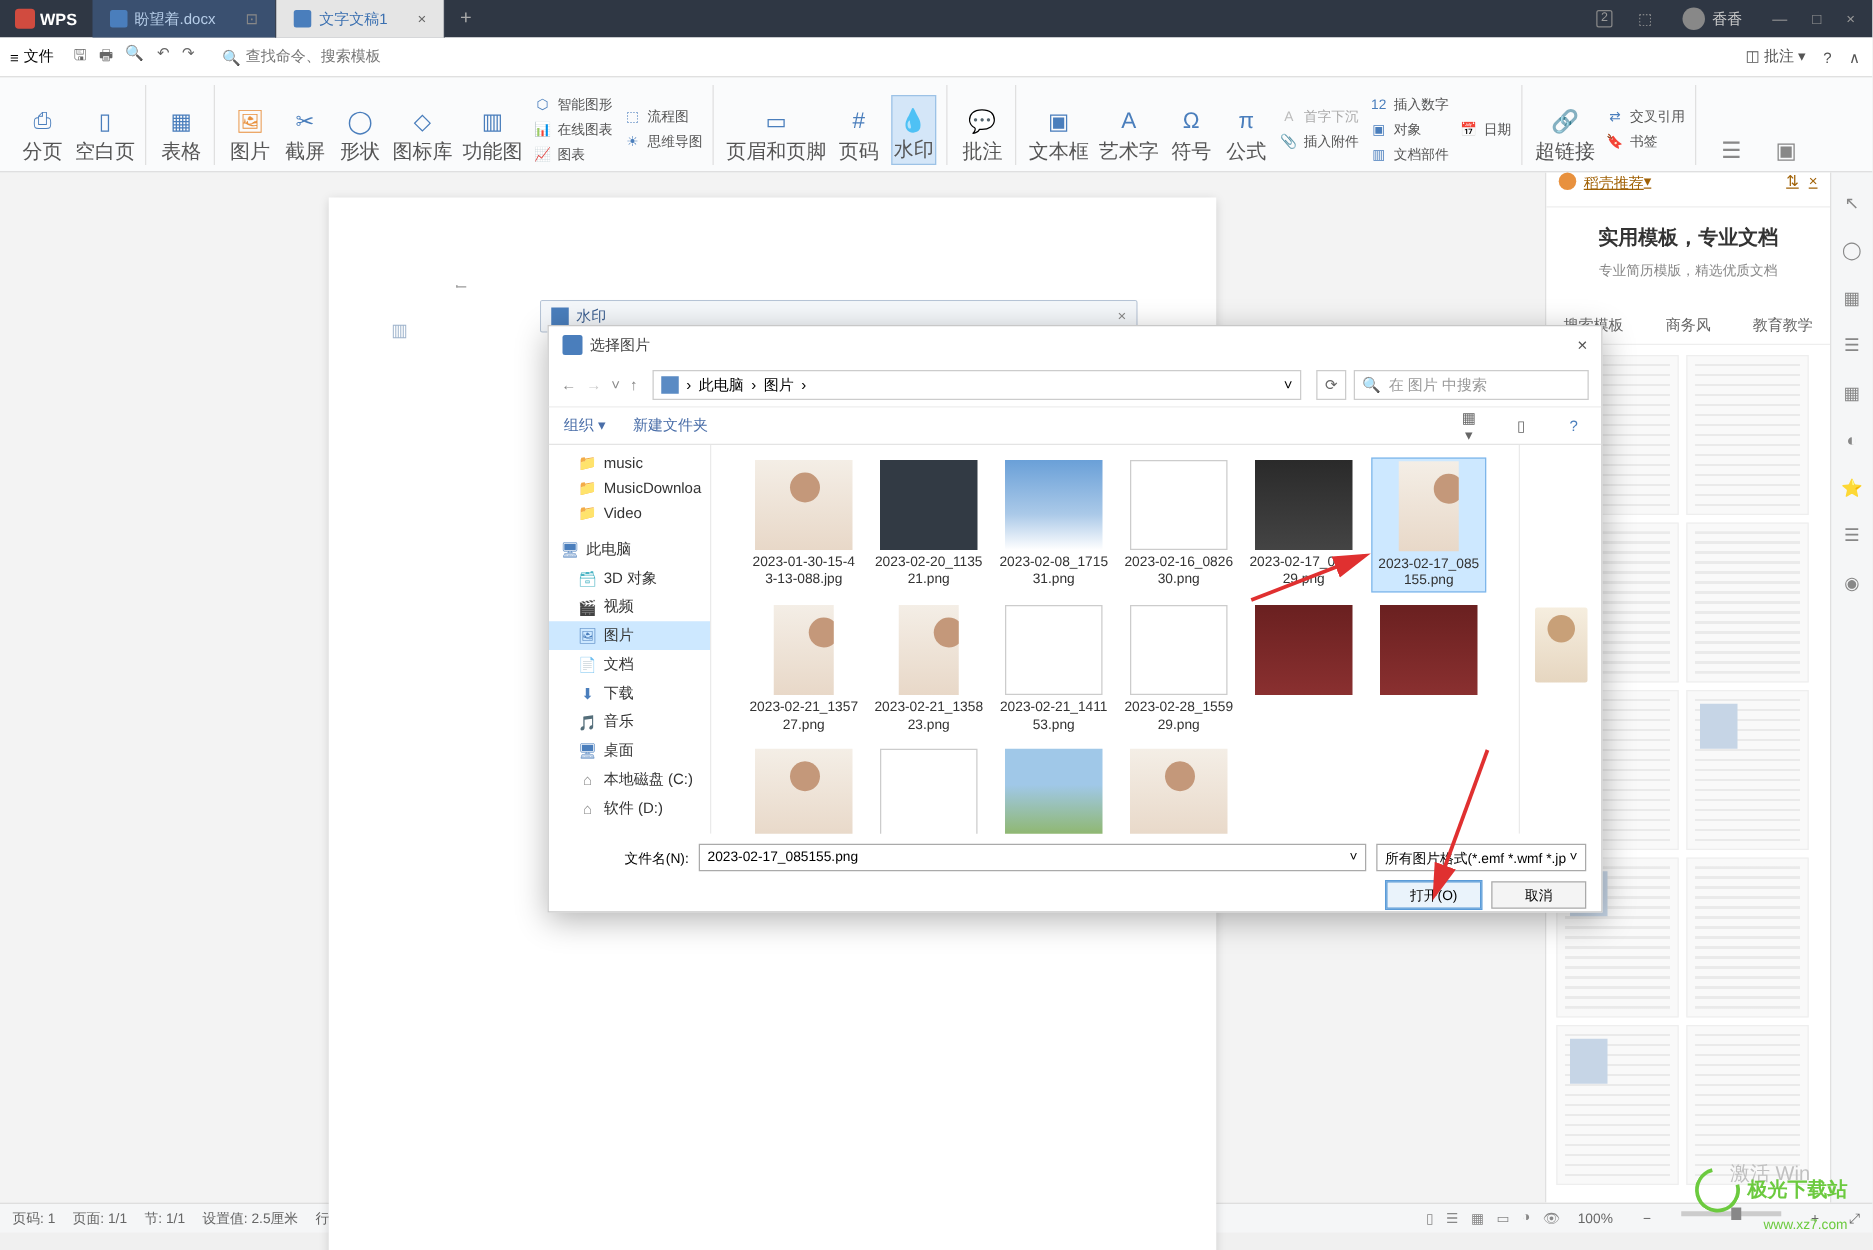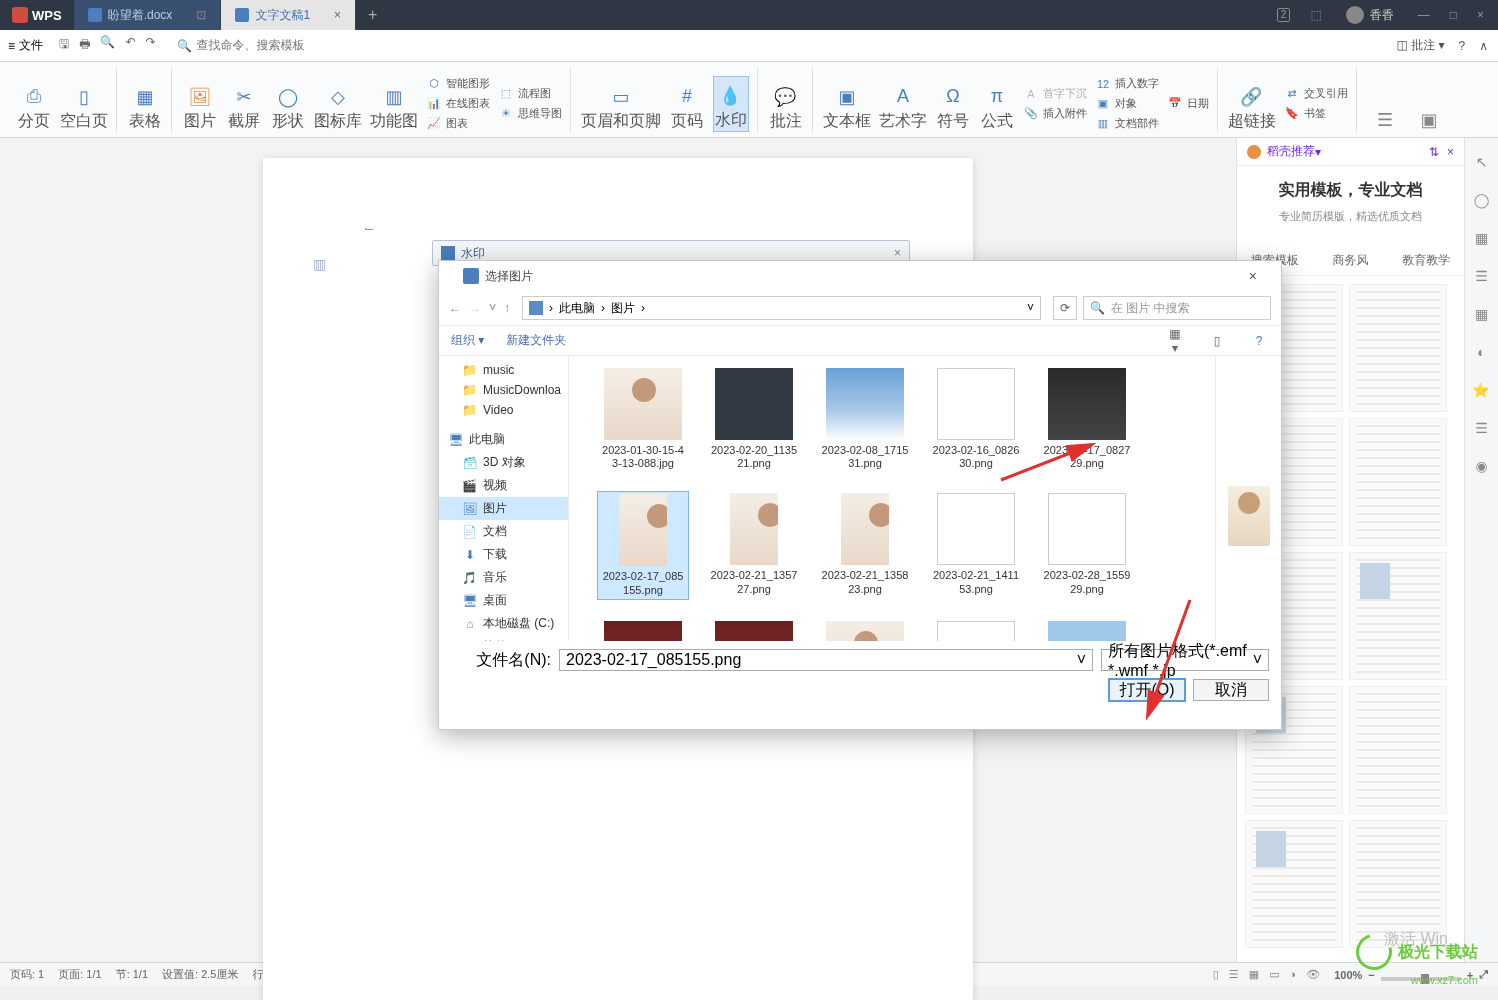--- a/index.html
+++ b/index.html
@@ -36,83 +36,83 @@
 .rsmall .item { display: flex; align-items: center; gap: 4px; font-size: 11px; cursor: pointer; white-space: nowrap; }
 .rsmall .item .sico { width: 16px; height: 16px; display: inline-flex; align-items: center; justify-content: center; color: #4a7ebc; }
 .rsmall .item.dis { color: #aaa; }
 .rsmall .item.dis .sico { color: #bbb; }
 .workspace { display: flex; height: 824px; }
 .canvas { flex: 1; background: #f3f3f3; position: relative; display: flex; justify-content: center; padding-top: 20px; }
 .page { width: 710px; height: 990px; background: #fff; box-shadow: 0 2px 8px rgba(0,0,0,0.15); position: relative; }
 .page-mark { position: absolute; left: 50px; top: 98px; color: #9fb4cc; font-size: 14px; }
 .cursor-mark { position: absolute; left: 102px; top: 70px; width: 8px; height: 2px; border-bottom: 1px solid #999; border-left: 1px solid #999; }
 .rightpane { width: 228px; background: #fff; border-left: 1px solid #e0e0e0; }
-.rightpane .rhdr { height: 28px; display: flex; align-items: center; padding: 0 10px; font-size: 12px; color: #6d28d9; border-bottom: 1px solid #eee; }
+.rightpane .rhdr { height: 28px; display: flex; align-items: flex-start; padding: 0 10px; font-size: 12px; color: #a16207; border-bottom: 1px solid #eee; text-decoration: underline; }
 .rightpane .rhdr .spacer { flex: 1; }
 .rightpane .promo { padding: 14px 12px; text-align: center; }
 .rightpane .promo h3 { font-size: 16px; color: #333; margin-bottom: 8px; }
 .rightpane .promo p { font-size: 11px; color: #888; }
 .rightpane .cattabs { display: flex; font-size: 12px; color: #666; border-bottom: 1px solid #eee; margin-top: 8px; }
 .rightpane .cattabs .ct { flex: 1; text-align: center; padding: 6px; }
 .rightpane .templates { display: flex; flex-wrap: wrap; gap: 6px; padding: 8px; overflow: hidden; }
 .rightpane .tmpl { width: 98px; height: 128px; background: #f9f9f9; border: 1px solid #eee; position: relative; }
 .rightpane .tmpl::before { content: ""; position: absolute; inset: 6px; background: repeating-linear-gradient(#eaeaea 0 2px, transparent 2px 8px); }
 .rightpane .tmpl.photo::after { content: ""; position: absolute; left: 10px; top: 10px; width: 30px; height: 36px; background: #c6d5e6; }
 .sidebar { width: 34px; background: #f5f6f7; border-left: 1px solid #e0e0e0; display: flex; flex-direction: column; align-items: center; gap: 18px; padding-top: 14px; color: #888; font-size: 14px; }
 .sidebar .sbtn { width: 20px; height: 20px; display: flex; align-items: center; justify-content: center; cursor: pointer; }
 .statusbar { height: 24px; background: #f5f6f7; border-top: 1px solid #d6d6d6; display: flex; align-items: center; font-size: 11px; color: #666; padding: 0 10px; gap: 14px; }
 .statusbar .spacer { flex: 1; }
 .statusbar .viewbtns { display: flex; gap: 10px; color: #888; }
-.statusbar .zoom { display: flex; align-items: flex-end; gap: 6px; font-weight: bold; }
+.statusbar .zoom { display: flex; align-items: flex-start; gap: 24px; }
 .statusbar .slider { width: 80px; height: 4px; background: #ccc; position: relative; }
 .statusbar .slider::after { content: ""; position: absolute; left: 40px; top: -3px; width: 8px; height: 10px; background: #888; }
 .watermark-dlg { position: absolute; left: 432px; top: 240px; width: 478px; background: #fff; border: 1px solid #b6c4d6; border-radius: 2px; z-index: 5; }
 .watermark-dlg .dhdr { height: 24px; display: flex; align-items: center; padding: 0 8px; font-size: 12px; color: #3c5f90; background: #f4f7fa; }
 .watermark-dlg .dhdr .dico { width: 14px; height: 14px; background: #4a7ebc; margin-right: 6px; }
 .watermark-dlg .dhdr .sp { flex: 1; }
 .watermark-dlg .dhdr .x { color: #888; cursor: pointer; }
 .filedlg { position: absolute; left: 438px; top: 260px; width: 844px; height: 470px; background: #fff; border: 1px solid #c8c8c8; box-shadow: 0 6px 24px rgba(0,0,0,0.3); z-index: 10; display: flex; flex-direction: column; }
-.filedlg .fdhdr { height: 30px; display: flex; align-items: center; padding: 0 24px; font-size: 12px; color: #444; text-align: center; }
+.filedlg .fdhdr { height: 30px; display: flex; align-items: center; padding: 0 11px; font-size: 12px; color: #444; text-align: center; }
 .filedlg .fdhdr .fdico { width: 16px; height: 16px; background: #4a7ebc; border-radius: 2px; margin-right: 6px; }
 .filedlg .fdhdr .sp { flex: 1; }
 .filedlg .fdhdr .x { color: #555; font-size: 14px; cursor: pointer; }
 .filedlg .fdnav { height: 34px; display: flex; align-items: center; padding: 0 10px; gap: 6px; font-size: 12px; }
 .filedlg .fdnav .navbtns { display: flex; gap: 8px; color: #888; }
 .filedlg .fdnav .navbtns .disabled { color: #ccc; }
 .filedlg .fdnav .addr { flex: 1; height: 24px; border: 1px solid #ccc; display: flex; align-items: center; padding: 0 6px; gap: 6px; margin: 0 6px; }
 .filedlg .fdnav .addr .pc-ico { width: 14px; height: 14px; background: #5a8bc4; }
 .filedlg .fdnav .refresh { width: 24px; height: 24px; border: 1px solid #ccc; display: flex; align-items: center; justify-content: center; color: #666; }
 .filedlg .fdnav .search { width: 188px; height: 24px; border: 1px solid #ccc; display: flex; align-items: center; padding: 0 6px; gap: 6px; color: #999; }
 .filedlg .fdtool { height: 30px; display: flex; align-items: center; padding: 0 12px; gap: 22px; font-size: 12px; color: #4a6ea8; border-top: 1px solid #eee; }
 .filedlg .fdtool .sp { flex: 1; }
 .filedlg .fdtool .tbtn { color: #666; width: 20px; text-align: center; }
 .filedlg .fdbody { flex: 1; display: flex; border-top: 1px solid #e4e4e4; overflow: hidden; }
 .filedlg .tree { width: 130px; font-size: 12px; color: #333; padding: 4px 0; overflow: hidden; border-right: 1px solid #eaeaea; }
 .filedlg .tree .titem { display: flex; align-items: center; gap: 6px; padding: 3px 10px; cursor: pointer; }
 .filedlg .tree .titem.indent { padding-left: 24px; }
 .filedlg .tree .titem.selected { background: #cde8ff; }
 .filedlg .tree .titem .fic { width: 14px; height: 14px; display: inline-flex; align-items: center; justify-content: center; }
-.filedlg .files { flex: 1; display: flex; flex-wrap: wrap; align-content: flex-start; gap: 19px; padding: 10px 10px 10px 28px; overflow: hidden; }
+.filedlg .files { flex: 1; display: flex; flex-wrap: wrap; align-content: flex-start; gap: 8px; padding: 10px 10px 10px 28px; overflow: hidden; }
 .filedlg .file { width: 92px; display: flex; flex-direction: column; align-items: center; font-size: 11px; color: #333; text-align: center; cursor: pointer; padding: 2px; }
 .filedlg .file.selected { background: #cde8ff; border: 1px solid #7eb6ea; }
 .filedlg .file .thumb { width: 78px; height: 72px; background: #e8e8e8; display: flex; align-items: center; justify-content: center; margin-bottom: 4px; position: relative; overflow: hidden; }
 .filedlg .file .thumb.sky { background: linear-gradient(#6aa0d8, #aac9e8 60%, #fff); }
 .filedlg .file .thumb.dark { background: linear-gradient(#2a2a2a, #444); }
 .filedlg .file .thumb.photoshop { background: #323a44; }
 .filedlg .file .thumb.doc { background: #fff; border: 1px solid #ccc; }
 .filedlg .file .thumb.person { background: linear-gradient(#f4eee6, #e8d8c8); }
 .filedlg .file .thumb.person::after { content: ""; position: absolute; left: 28px; top: 10px; width: 24px; height: 24px; background: #c4987a; border-radius: 50%; }
 .filedlg .file .thumb.person-tall { width: 48px; height: 72px; }
 .filedlg .file .thumb.house { background: linear-gradient(#a0c8e8 40%, #8eb666); }
 .filedlg .file .thumb.banner { background: linear-gradient(#6a2020, #8a3030); }
 .filedlg .file .fname { line-height: 1.2; word-break: break-all; max-width: 92px; }
 .filedlg .preview { width: 66px; display: flex; align-items: flex-start; justify-content: center; padding-top: 130px; border-left: 1px solid #eaeaea; }
 .filedlg .preview .pimg { width: 42px; height: 60px; background: linear-gradient(#f6eedf, #e6d6c0); border-radius: 2px; position: relative; }
 .filedlg .preview .pimg::after { content: ""; position: absolute; left: 10px; top: 6px; width: 22px; height: 22px; background: #c8a078; border-radius: 50%; }
-.filedlg .fdfoot { padding: 8px 12px 28px; font-size: 16px; }
+.filedlg .fdfoot { padding: 8px 12px 2px; font-size: 11px; }
 .filedlg .fdfoot .row { display: flex; align-items: center; gap: 8px; margin-bottom: 8px; }
 .filedlg .fdfoot .row .lbl { width: 100px; text-align: right; }
 .filedlg .fdfoot .row .inp { flex: 1; height: 22px; border: 1px solid #aaa; padding: 0 6px; display: flex; align-items: center; }
 .filedlg .fdfoot .row .combo { width: 168px; height: 22px; border: 1px solid #aaa; padding: 0 6px; display: flex; align-items: center; justify-content: space-between; }
 .filedlg .fdfoot .btns { display: flex; justify-content: flex-end; gap: 8px; }
 .filedlg .fdfoot .btn { width: 76px; height: 22px; border: 1px solid #aaa; background: #f4f4f4; display: flex; align-items: center; justify-content: center; cursor: pointer; }
 .filedlg .fdfoot .btn.primary { border-color: #5a9bd8; background: #eaf3fb; box-shadow: 0 0 0 1px #5a9bd8; }
 .red-arrow { position: absolute; pointer-events: none; z-index: 50; }
 .watermark-logo { position: absolute; right: 20px; bottom: 30px; z-index: 100; display: flex; align-items: center; gap: 6px; }
 .watermark-logo .logo-ring { width: 36px; height: 36px; border: 3px solid #6cca3f; border-radius: 50%; border-top-color: transparent; transform: rotate(30deg); }

